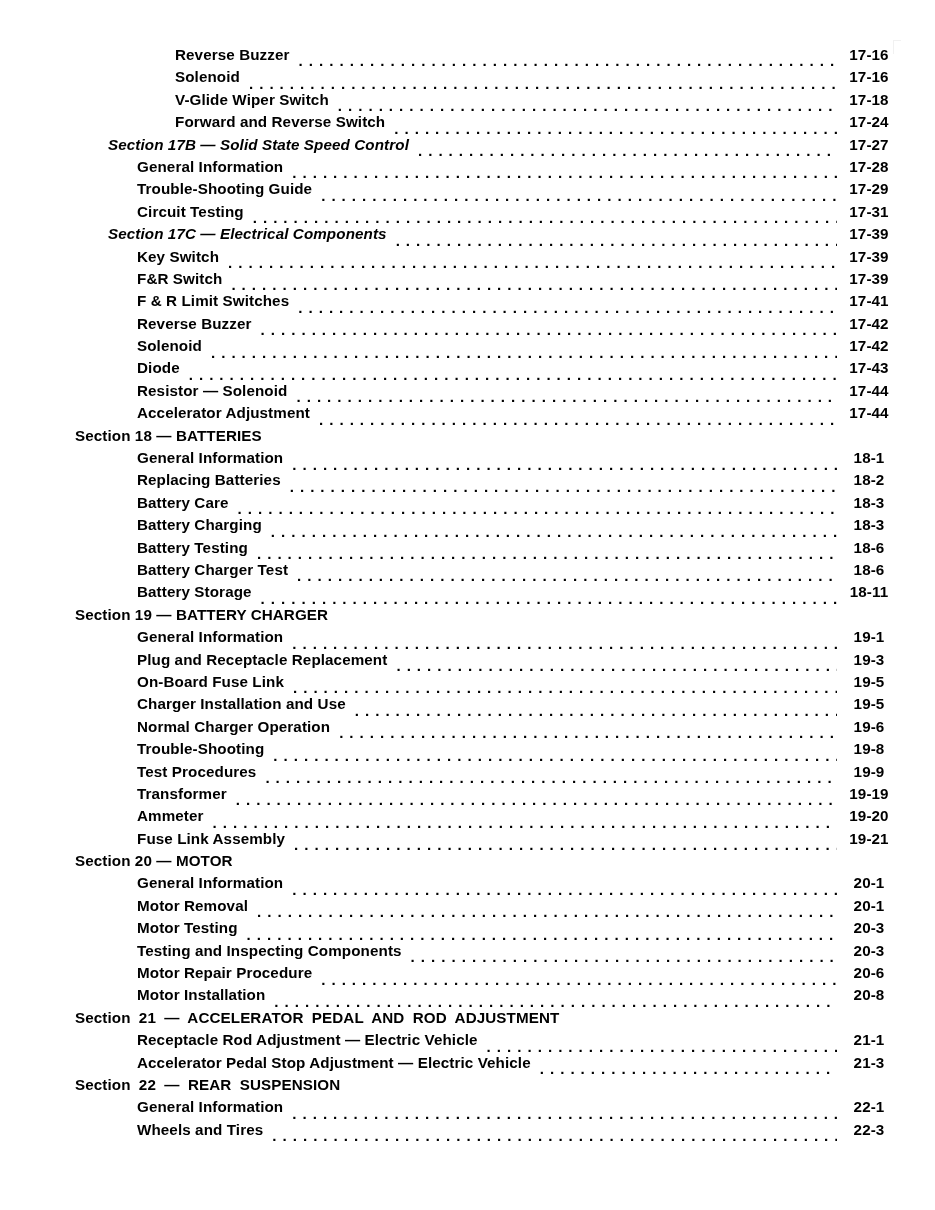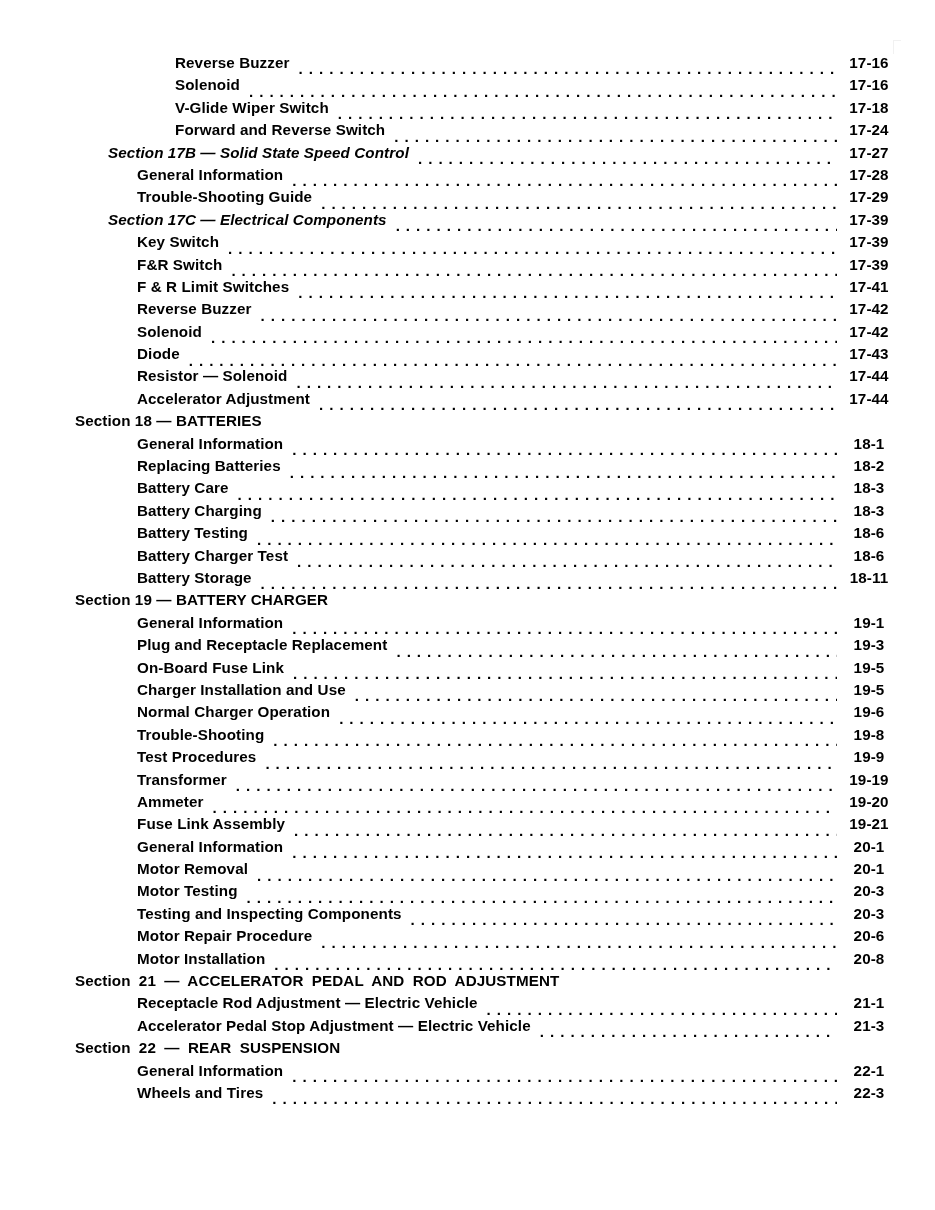--- a/index.html
+++ b/index.html
@@ -15,21 +15,21 @@
   #page {
     position: relative;
     width: 935px;
     height: 1210px;
     background: #ffffff;
     overflow: hidden;
   }
   #toc {
     position: absolute;
     left: 0;
-    top: 54px;
+    top: 46px;
     width: 935px;
   }
   .toc-row {
     display: flex;
     align-items: baseline;
     height: 22.4px;
     font-size: 15.2px;
     font-weight: bold;
     letter-spacing: 0.1px;
     white-space: nowrap;
@@ -132,20 +132,25 @@
       <div class="toc-row lvl2">
         <span class="entry-title">General Information</span>
         <span class="leader"></span>
         <span class="page-num">17-28</span>
       </div>
       <div class="toc-row lvl2">
         <span class="entry-title">Trouble-Shooting Guide</span>
         <span class="leader"></span>
         <span class="page-num">17-29</span>
       </div>
+      <div class="toc-row lvl2">
+        <span class="entry-title">Circuit Testing</span>
+        <span class="leader"></span>
+        <span class="page-num">17-31</span>
+      </div>
       <div class="toc-row lvl1">
         <span class="entry-title">Section 17C — Electrical Components</span>
         <span class="leader"></span>
         <span class="page-num">17-39</span>
       </div>
       <div class="toc-row lvl2">
         <span class="entry-title">Key Switch</span>
         <span class="leader"></span>
         <span class="page-num">17-39</span>
       </div>
@@ -272,20 +277,25 @@
       <div class="toc-row lvl2">
         <span class="entry-title">Ammeter</span>
         <span class="leader"></span>
         <span class="page-num">19-20</span>
       </div>
       <div class="toc-row lvl2">
         <span class="entry-title">Fuse Link Assembly</span>
         <span class="leader"></span>
         <span class="page-num">19-21</span>
       </div>
+      <div class="toc-row lvl0 header">
+        <span class="entry-title">Section 20 — MOTOR</span>
+        <span class="leader"></span>
+        <span class="page-num"></span>
+      </div>
       <div class="toc-row lvl2">
         <span class="entry-title">General Information</span>
         <span class="leader"></span>
         <span class="page-num">20-1</span>
       </div>
       <div class="toc-row lvl2">
         <span class="entry-title">Motor Removal</span>
         <span class="leader"></span>
         <span class="page-num">20-1</span>
       </div>

